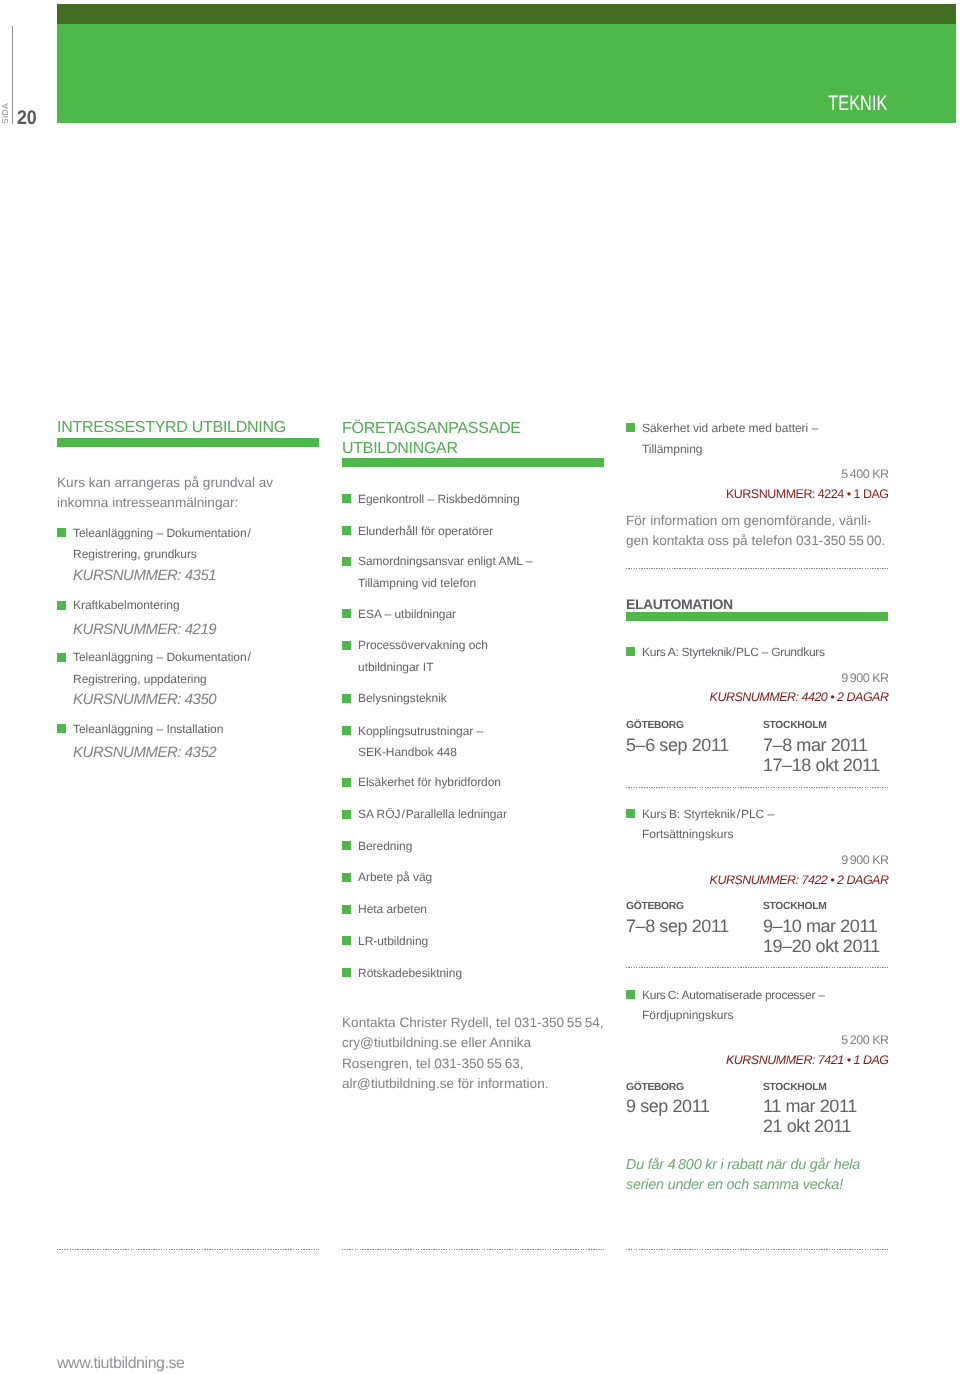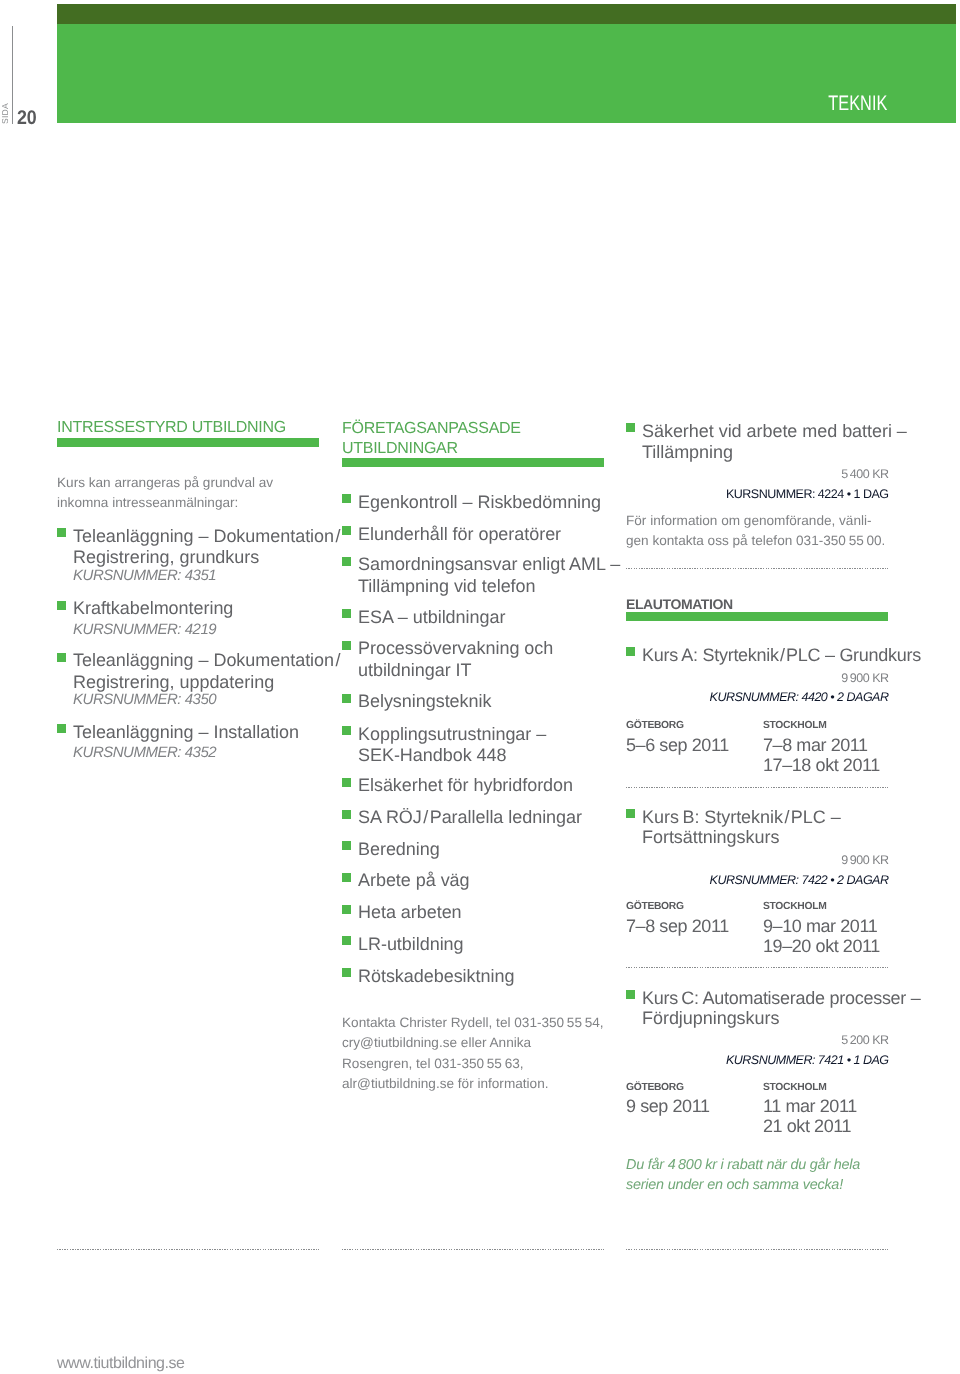--- a/index.html
+++ b/index.html
@@ -20,24 +20,24 @@
   .sida-rule{position:absolute;left:12px;top:25.5px;width:1px;height:98px;background:#8c8e90;}
   .sida-label{position:absolute;font-size:8.6px;letter-spacing:0.25px;color:#8c8e90;
       transform-origin:0 0;transform:rotate(-90deg);white-space:nowrap;}
   .sida-num{position:absolute;font-size:19.8px;font-weight:bold;color:#58595b;letter-spacing:-0.3px;transform:scaleX(0.9);transform-origin:0 0;}
 
   .sec-head{color:#55aa56;font-size:16px;letter-spacing:-0.28px;}
   .sec-bar{position:absolute;height:9px;background:#4fb84b;}
   .sq{position:absolute;width:9.4px;height:9px;background:#4fb84b;}
 
   .body13{color:#808285;font-size:13.6px;}
-  .item{color:#626366;font-size:18px;letter-spacing:-0.04px;}
+  .item{color:#626366;font-size:12px;letter-spacing:-0.04px;}
   .kursnr{color:#808285;font-size:15px;font-style:italic;letter-spacing:-0.48px;}
   .price{color:#808285;font-size:12.5px;letter-spacing:-0.5px;}
-  .cnum{color:#0f172a;font-size:12.5px;letter-spacing:-0.5px;}
+  .cnum{color:#7f1d1d;font-size:12.5px;letter-spacing:-0.5px;}
   .cnum.it{font-style:italic;}
   .city{color:#5a5b5e;font-size:10.3px;font-weight:bold;letter-spacing:-0.3px;}
   .date{color:#626366;font-size:18px;letter-spacing:-0.42px;}
   .elaut{color:#5d5e61;font-size:14px;letter-spacing:-0.4px;font-weight:bold;}
   .disc{color:#71a878;font-size:14.4px;font-style:italic;letter-spacing:-0.22px;}
   .furl{color:#949598;font-size:16px;letter-spacing:-0.45px;}
 
   .dotted{position:absolute;height:1px;
       background-image:repeating-linear-gradient(to right,#8a8c8e 0 0.9px,rgba(255,255,255,0) 0.9px 1.65px);}
 </style>

